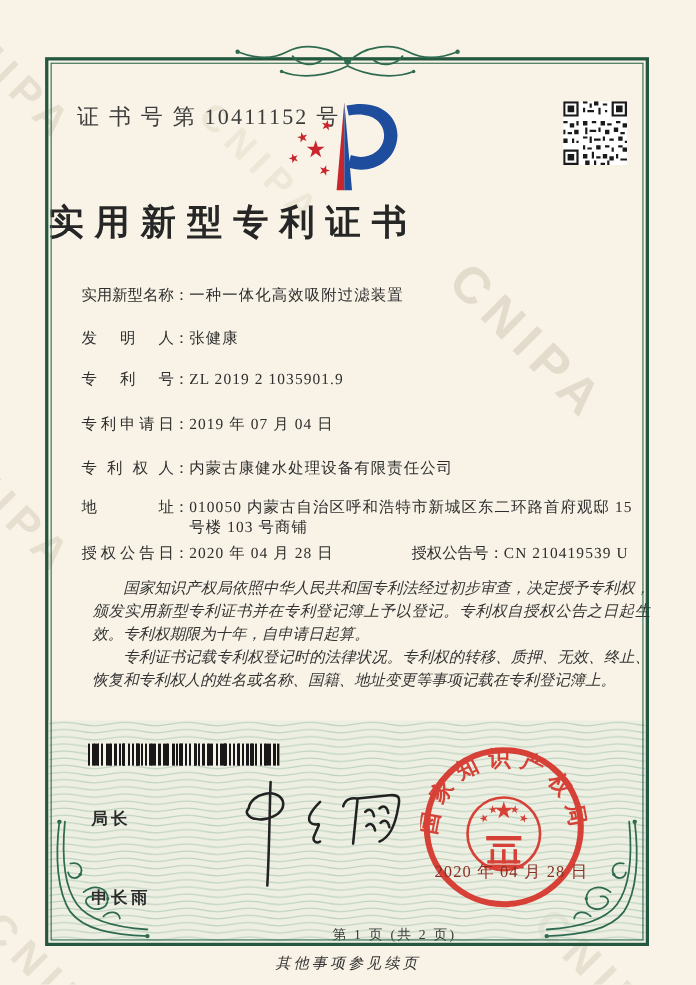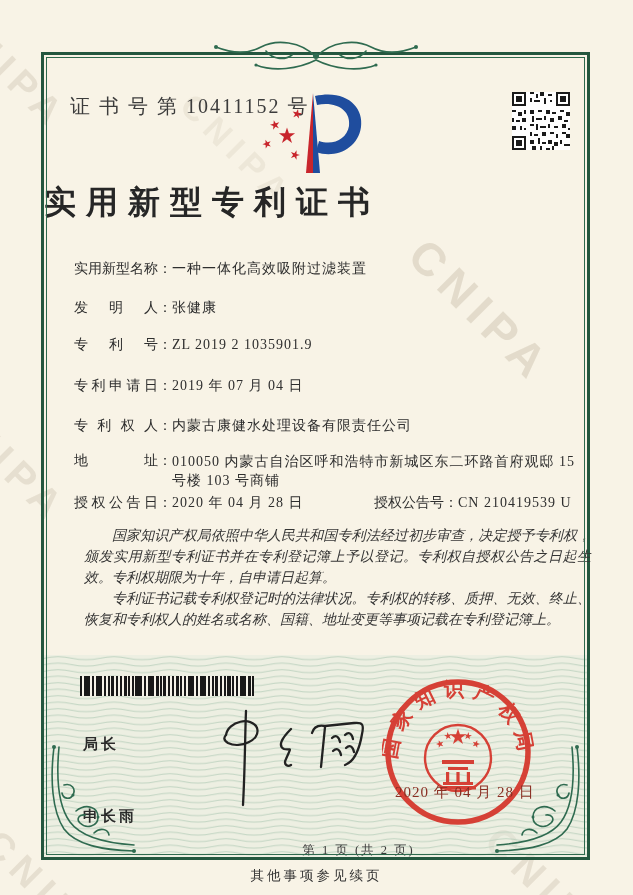--- a/index.html
+++ b/index.html
@@ -112,21 +112,21 @@
     font-size:12.5px; letter-spacing:2px; color:#3a3a3a;
   }
 
   .corner { position:absolute; }
   .corner.bl { left:2px;  bottom:2px; }
   .corner.br { right:2px; bottom:2px; transform:scaleX(-1); }
   .top-orn { position:absolute; left:162px; top:-20px; }
 
   .continuation {
     position:absolute; left:0; top:867px; width:633px; text-align:center;
-    font-size:13.5px; letter-spacing:3px; color:#333;
+    font-size:13.5px; font-style:italic; letter-spacing:3px; color:#333;
   }
 </style>
 </head>
 <body>
 
 <div class="page">
 
   <div class="wm wm1">CNIPA</div>
   <div class="wm wm2">CNIPA</div>
   <div class="wm wm3">CNIPA</div>

